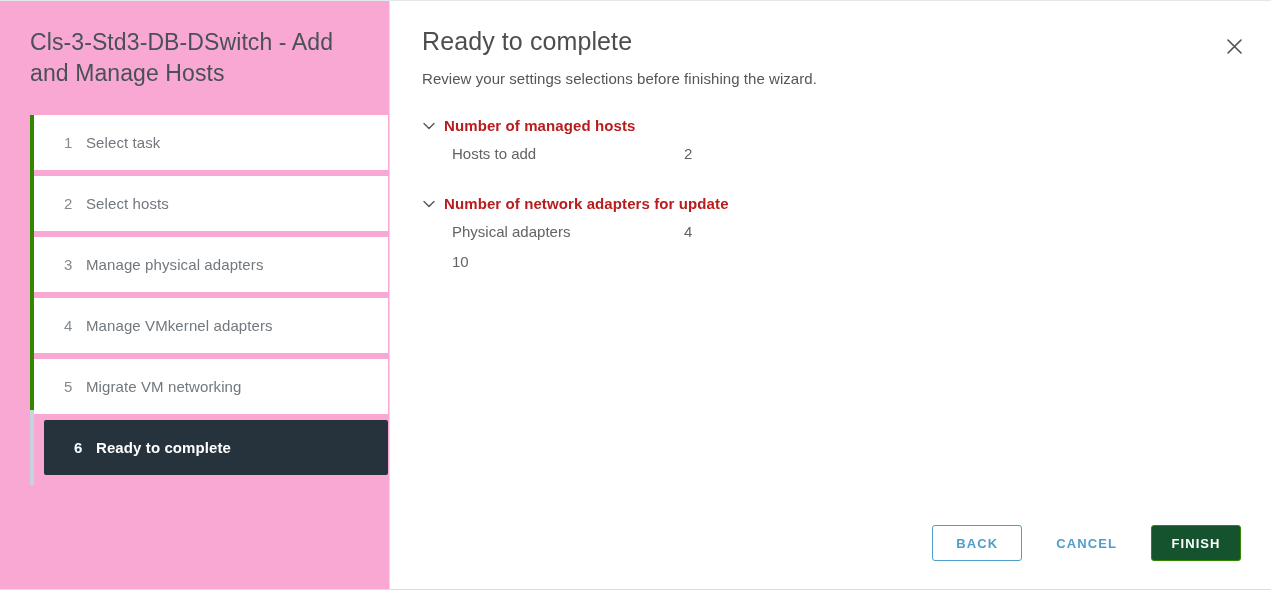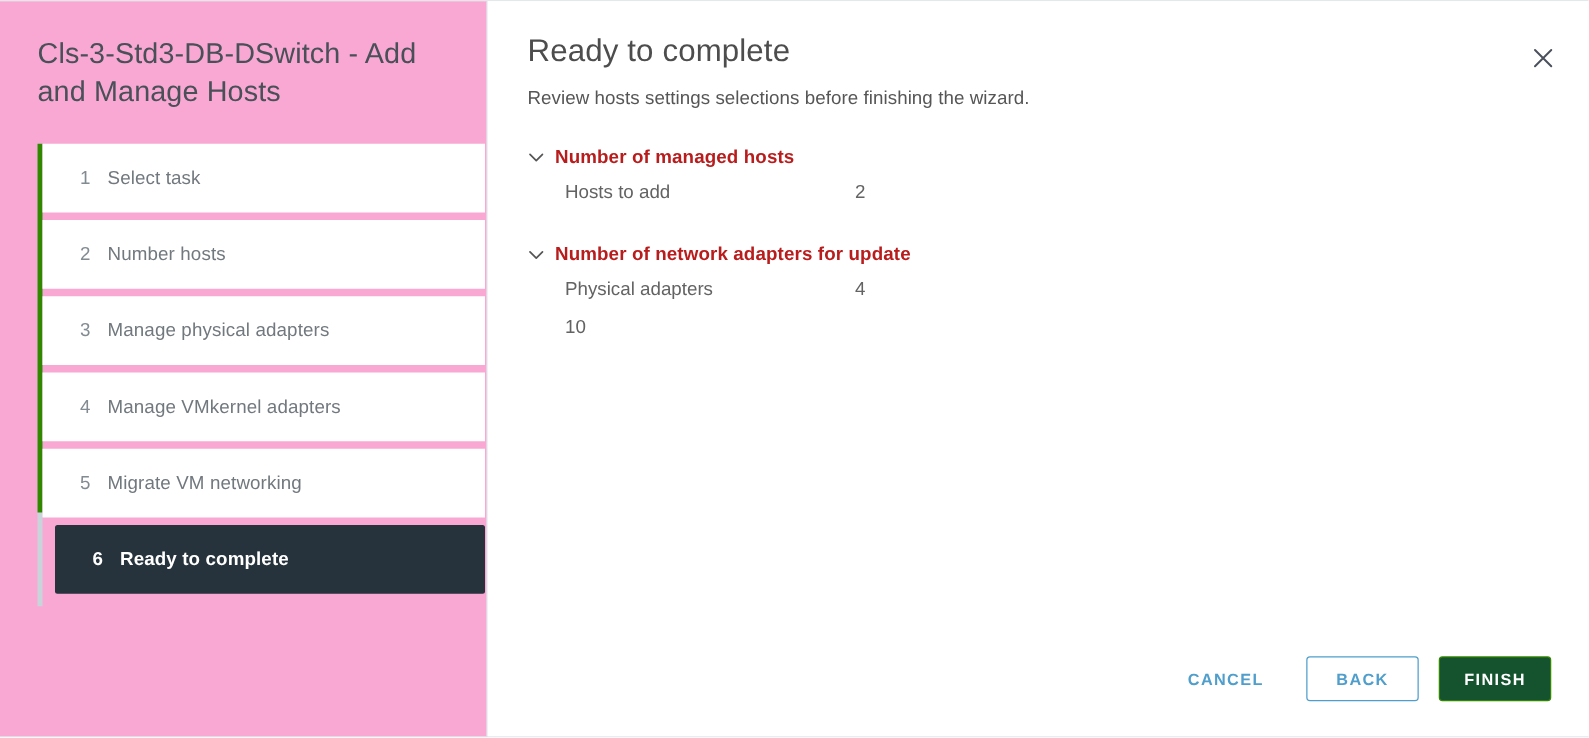--- a/index.html
+++ b/index.html
@@ -233,21 +233,21 @@
       <div class="progress-track"></div>
       <div class="progress-fill"></div>
 
       <div class="step">
         <span class="num">1</span>
         <span class="label">Select task</span>
       </div>
 
       <div class="step">
         <span class="num">2</span>
-        <span class="label">Number hosts</span>
+        <span class="label">Select hosts</span>
       </div>
 
       <div class="step">
         <span class="num">3</span>
         <span class="label">Manage physical adapters</span>
       </div>
 
       <div class="step">
         <span class="num">4</span>
         <span class="label">Manage VMkernel adapters</span>
@@ -268,21 +268,21 @@
   <div class="main">
 
     <button class="close-btn">
       <svg width="17" height="17" viewBox="0 0 17 17" aria-hidden="true">
         <path d="M2 2 L15 15 M15 2 L2 15" stroke="#4a505c" stroke-width="1.6" fill="none" stroke-linecap="round"></path>
       </svg>
     </button>
 
     <div class="main-head">
       <div class="main-title">Ready to complete</div>
-      <div class="main-sub">Review hosts settings selections before finishing the wizard.</div>
+      <div class="main-sub">Review your settings selections before finishing the wizard.</div>
     </div>
 
     <div class="review">
 
       <div class="group">
         <div class="group-head">
           <span class="chev">
             <svg width="12" height="8" viewBox="0 0 12 8" aria-hidden="true">
               <path d="M1 1.5 L6 6.5 L11 1.5" stroke="#565656" stroke-width="1.4" fill="none" stroke-linecap="round" stroke-linejoin="round"></path>
             </svg>
@@ -313,19 +313,19 @@
           </div>
           <div class="row">
             <span class="v">10</span>
           </div>
         </div>
       </div>
 
     </div>
 
     <div class="footer">
+      <button class="btn btn-outline">BACK</button>
       <button class="btn btn-flat">CANCEL</button>
-      <button class="btn btn-outline">BACK</button>
       <button class="btn btn-solid">FINISH</button>
     </div>
 
   </div>
 </div>
 
 </body></html>

